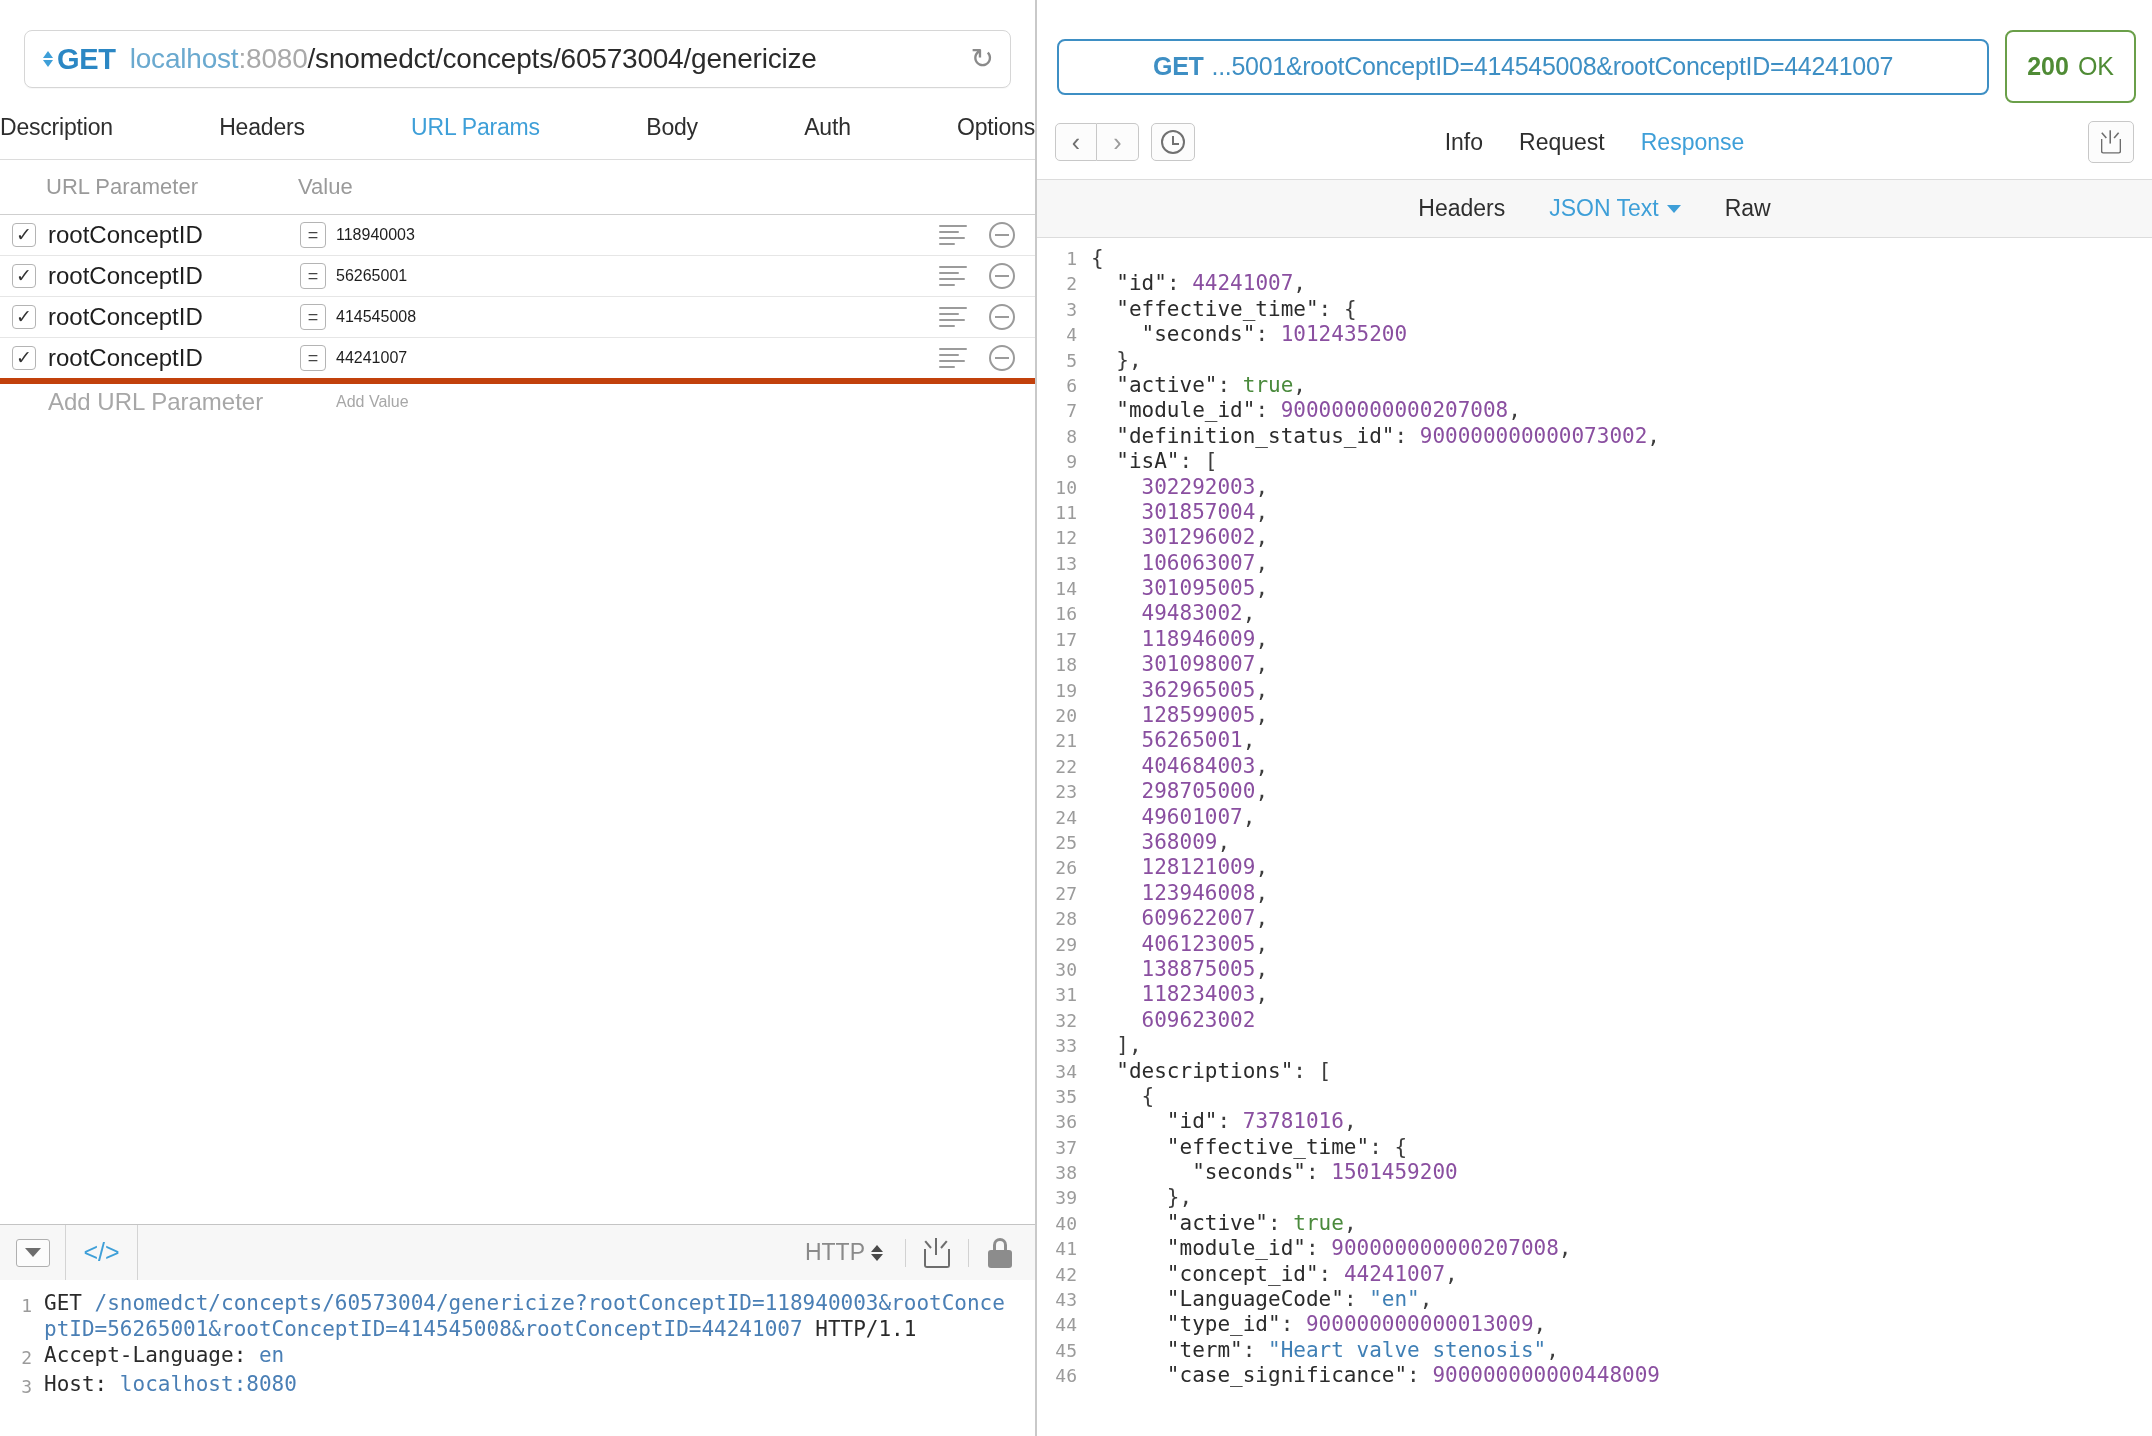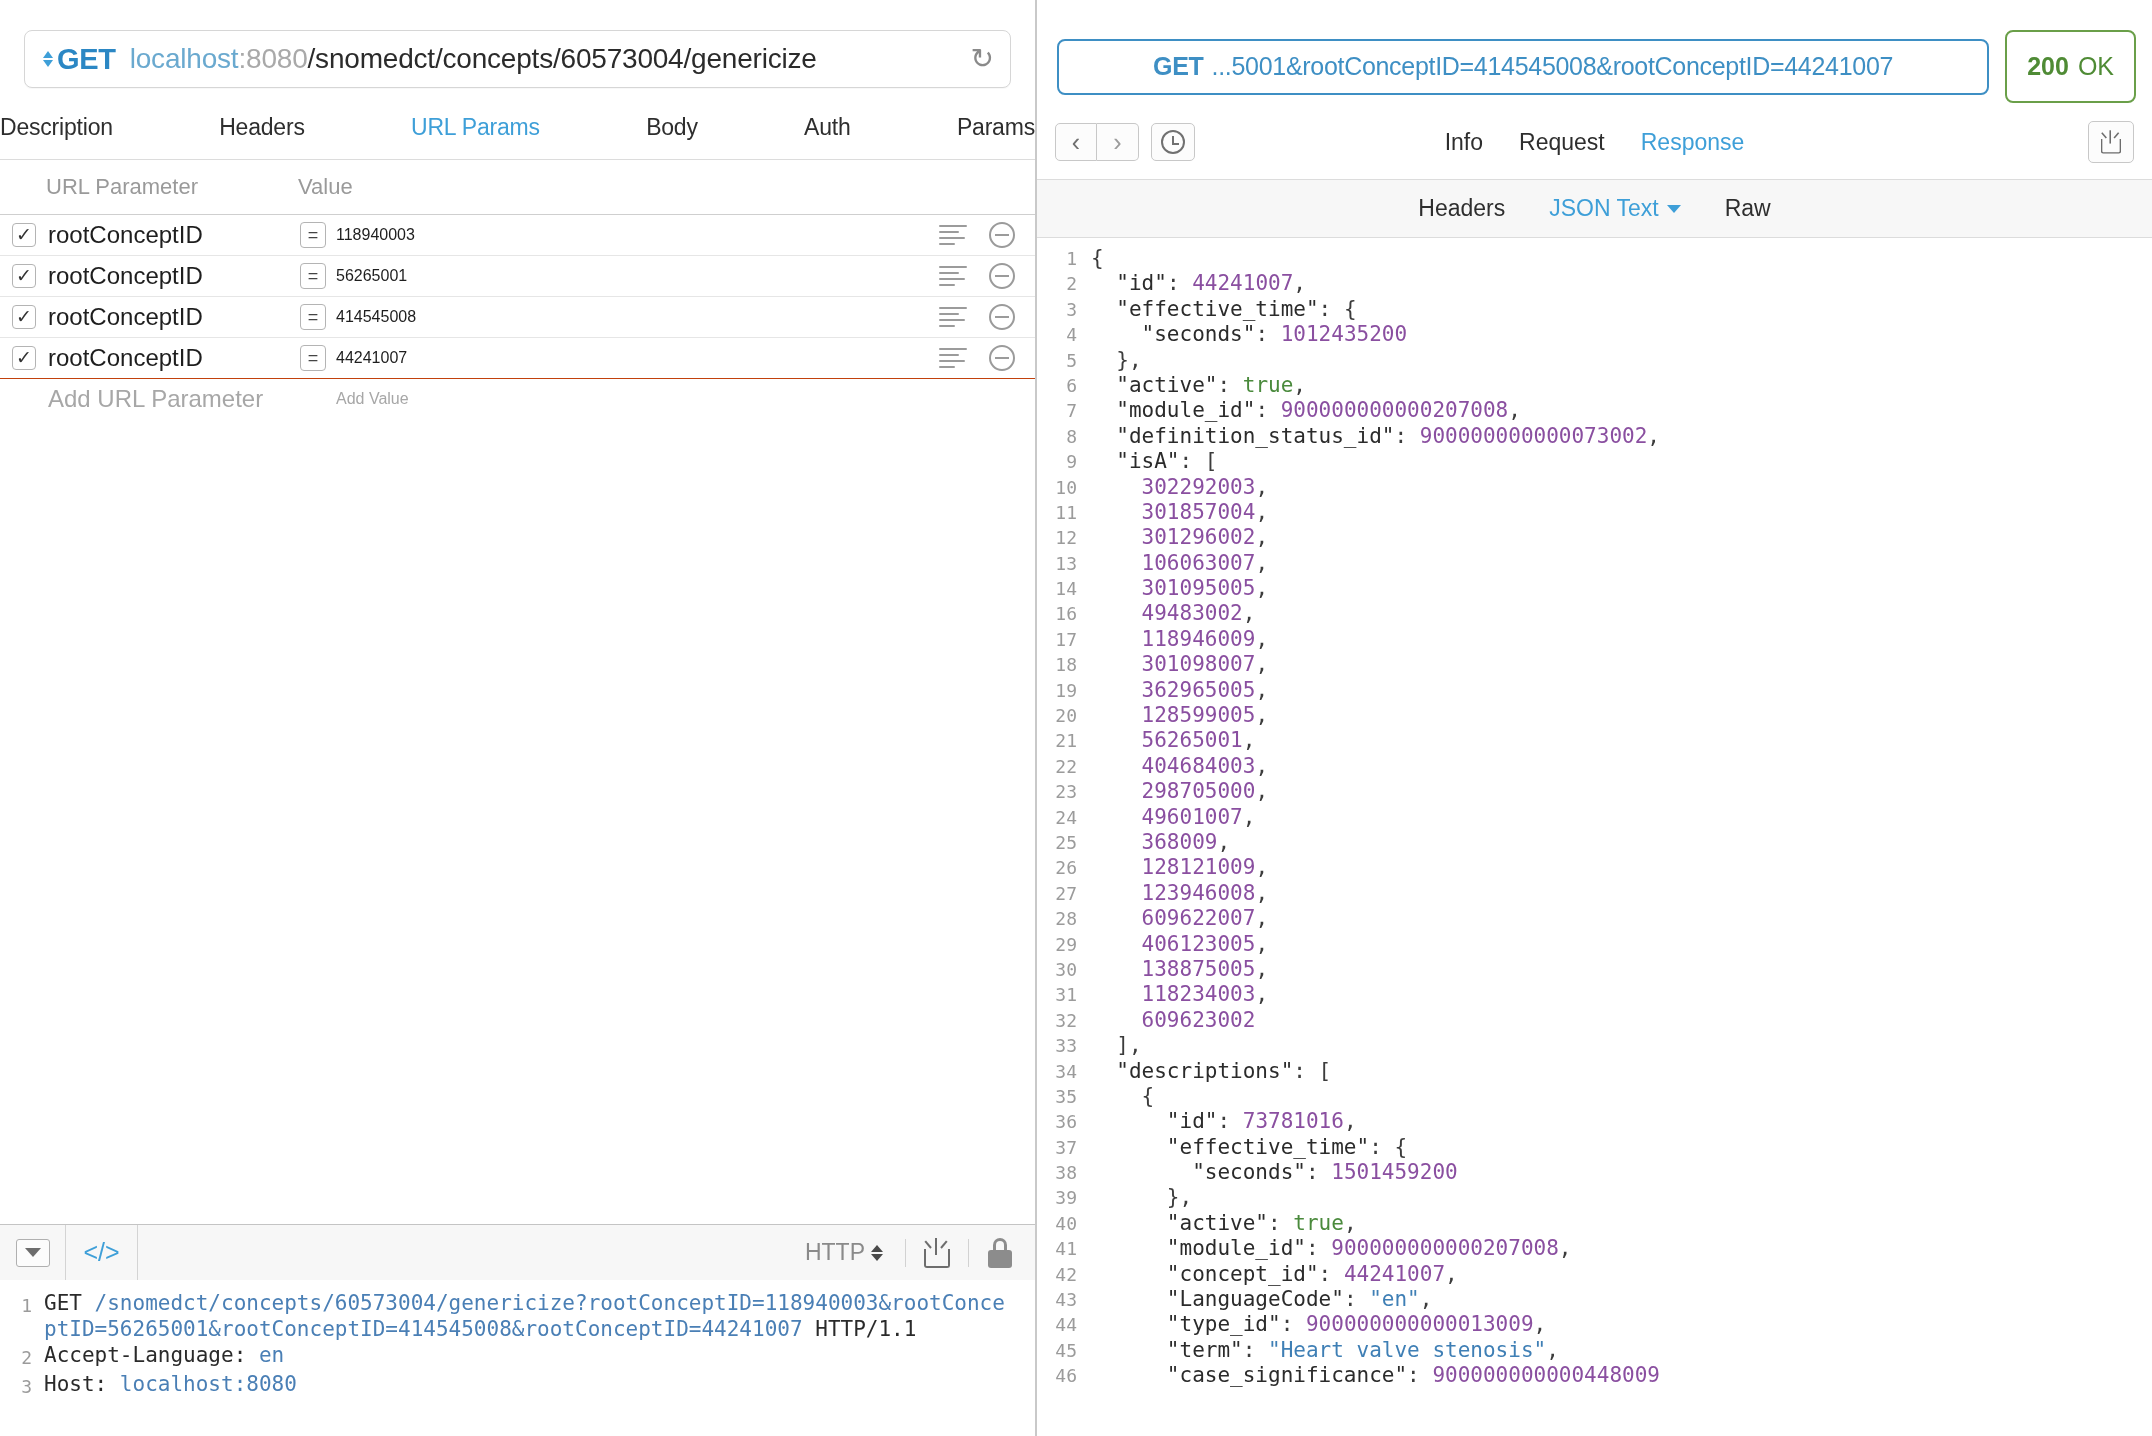--- a/index.html
+++ b/index.html
@@ -100,21 +100,21 @@
   .icon-lines span:nth-child(3){ width: 26px; }
   .icon-lines span:nth-child(4){ width: 16px; }
   .icon-minus {
     width: 26px; height: 26px; border: 2px solid #9b9b9b;
     border-radius: 50%; position: relative;
   }
   .icon-minus::after {
     content:""; position:absolute; left: 4px; top: 10px;
     width: 14px; height: 2px; background: #9b9b9b;
   }
-  .addrow { border-top: 1px solid #c2410c; }
+  .addrow { border-top: 6px solid #c2410c; }
 
   .spacer { flex: 1; }
 
   
   .srcbar {
     height: 56px; border-top: 1px solid #c4c4c4;
     background: #f7f7f7;
     display: flex; align-items: center;
   }
   .srcbar .cell { height: 56px; display: flex; align-items: center; justify-content: center; }
@@ -250,21 +250,21 @@
         <span class="reload">↻</span>
       </div>
     </div>
 
     <div class="tabs">
       <div class="tab">Description</div>
       <div class="tab">Headers</div>
       <div class="tab active">URL Params</div>
       <div class="tab">Body</div>
       <div class="tab">Auth</div>
-      <div class="tab">Params</div>
+      <div class="tab">Options</div>
     </div>
 
     <div class="params">
       <div class="phead">
         <div class="c1">URL Parameter</div>
         <div>Value</div>
       </div>
 
       <div class="prow">
         <div class="chk">✓</div>

